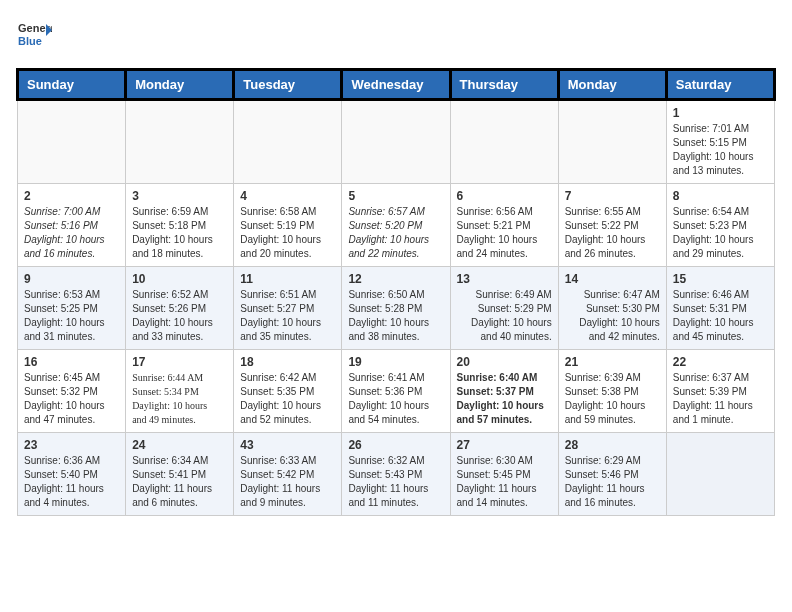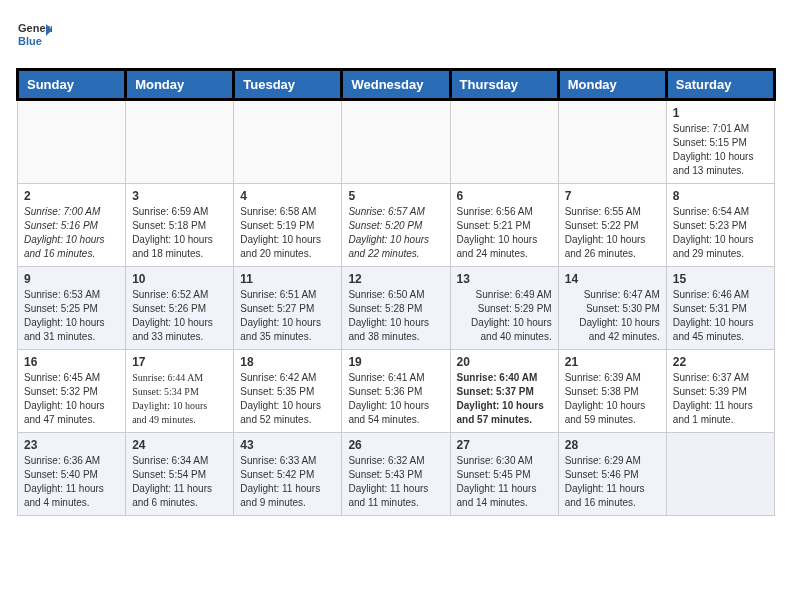--- a/index.html
+++ b/index.html
@@ -284,21 +284,21 @@
         <td>
           <span class="day-num">23</span>
           <div class="day-info" style="white-space: pre-line;">Sunrise: 6:36 AM
 Sunset: 5:40 PM
 Daylight: 11 hours
 and 4 minutes.</div>
         </td>
         <td>
           <span class="day-num">24</span>
           <div class="day-info" style="white-space: pre-line;">Sunrise: 6:34 AM
-Sunset: 5:54 PM
+Sunset: 5:41 PM
 Daylight: 11 hours
 and 6 minutes.</div>
         </td>
         <td>
           <span class="day-num">43</span>
           <div class="day-info" style="white-space: pre-line;">Sunrise: 6:33 AM
 Sunset: 5:42 PM
 Daylight: 11 hours
 and 9 minutes.</div>
         </td>

